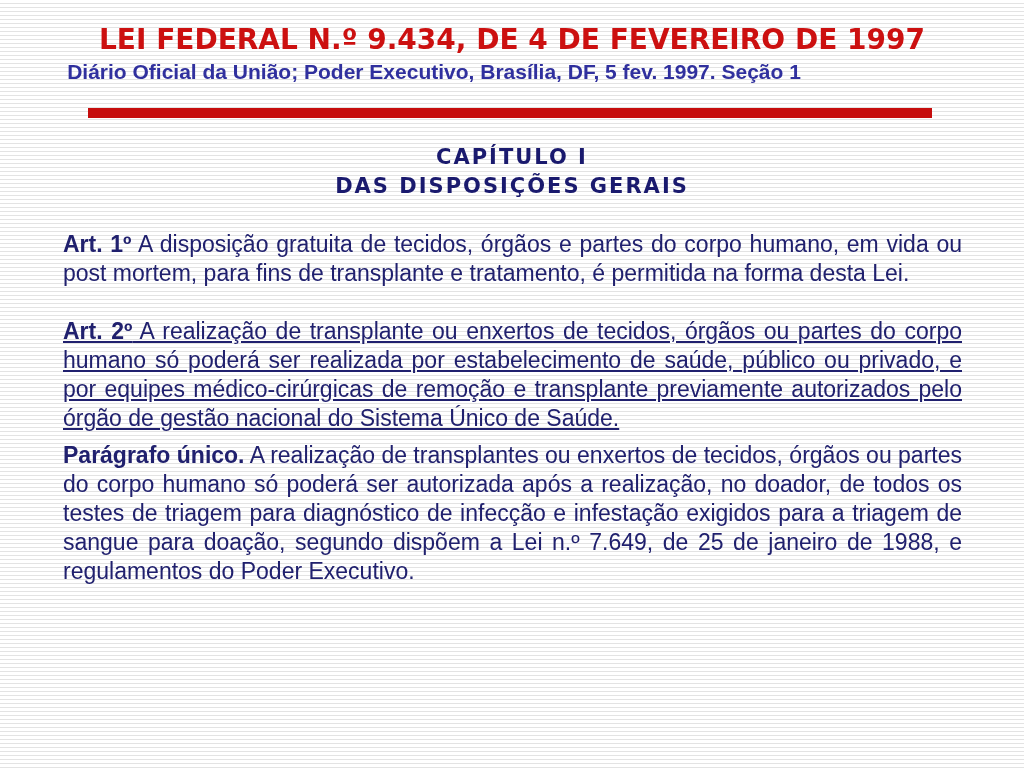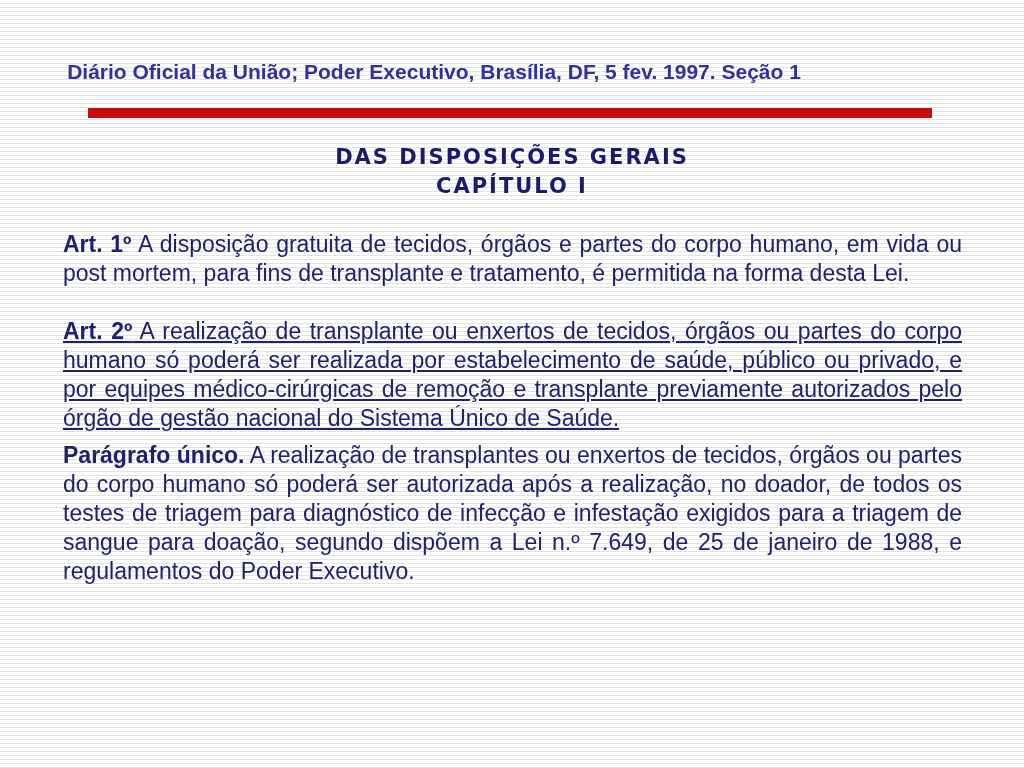--- a/index.html
+++ b/index.html
@@ -93,28 +93,29 @@
   }
   .lead {
     font-weight: bold;
   }
 </style>
 </head>
 <body>
 
 <div class="slide">
 
+  <h1 class="slide-title">LEI FEDERAL N.º 9.434, DE 4 DE FEVEREIRO DE 1997</h1>
 
   <h2 class="slide-subtitle">Diário Oficial da União; Poder Executivo, Brasília, DF, 5 fev. 1997. Seção 1</h2>
 
   <div class="red-rule"></div>
 
   <div class="chapter">
+    <div>CAPÍTULO I</div>
     <div>DAS DISPOSIÇÕES GERAIS</div>
-    <div>CAPÍTULO I</div>
   </div>
 
   <main class="body-text">
     <p><span class="lead">Art. 1º</span><span> A disposição gratuita de tecidos, órgãos e partes do corpo humano, em vida ou post mortem, para fins de transplante e tratamento, é permitida na forma desta Lei.</span></p>
 
 
     <p class="gap-before"><span class="lead">Art. 2º</span><span> A realização de transplante ou enxertos de tecidos, órgãos ou partes do corpo humano só poderá ser realizada por estabelecimento de saúde, público ou privado, e por equipes médico-cirúrgicas de remoção e transplante previamente autorizados pelo órgão de gestão nacional do Sistema Único de Saúde.</span></p>
 
     <p><span class="lead">Parágrafo único.</span><span> A realização de transplantes ou enxertos de tecidos, órgãos ou partes do corpo humano só poderá ser autorizada após a realização, no doador, de todos os testes de triagem para diagnóstico de infecção e infestação exigidos para a triagem de sangue para doação, segundo dispõem a Lei n.º 7.649, de 25 de janeiro de 1988, e regulamentos do Poder Executivo.</span></p>
   </main>

